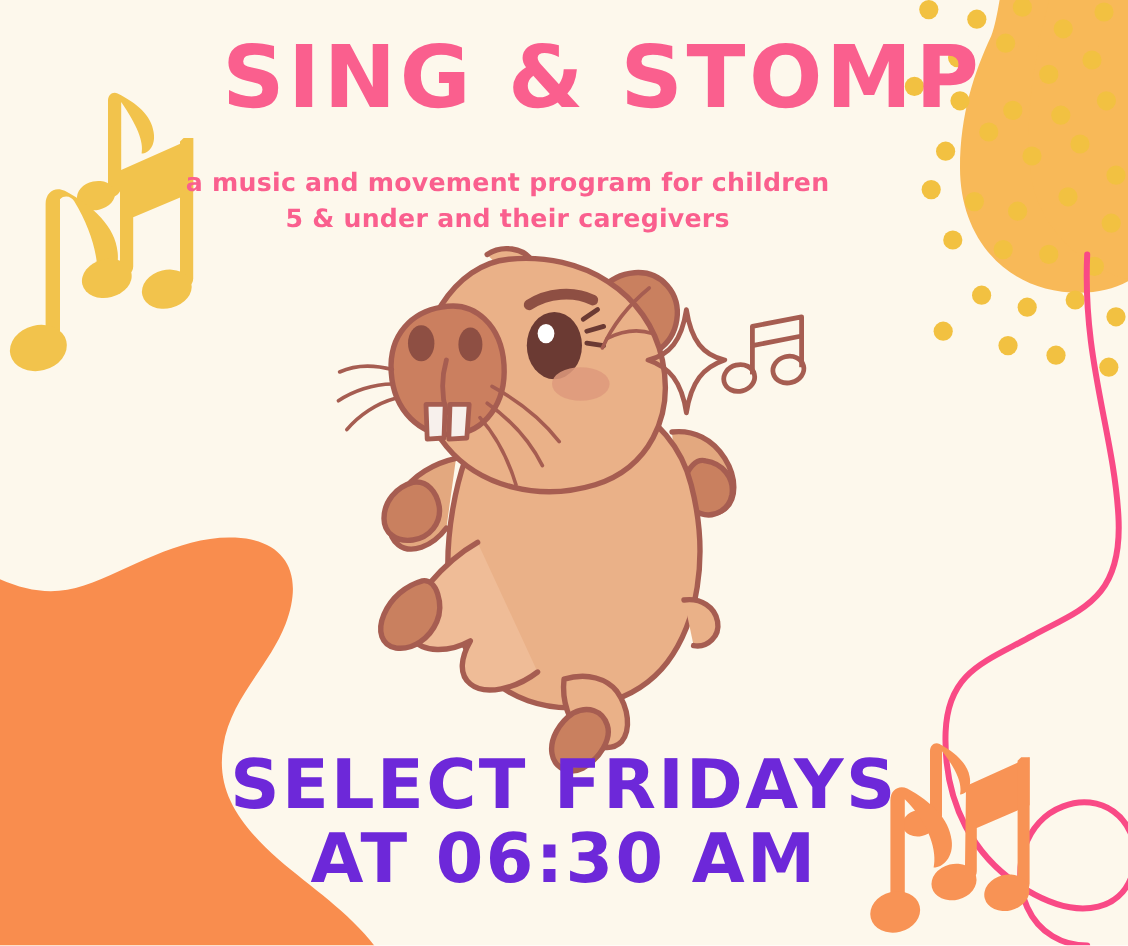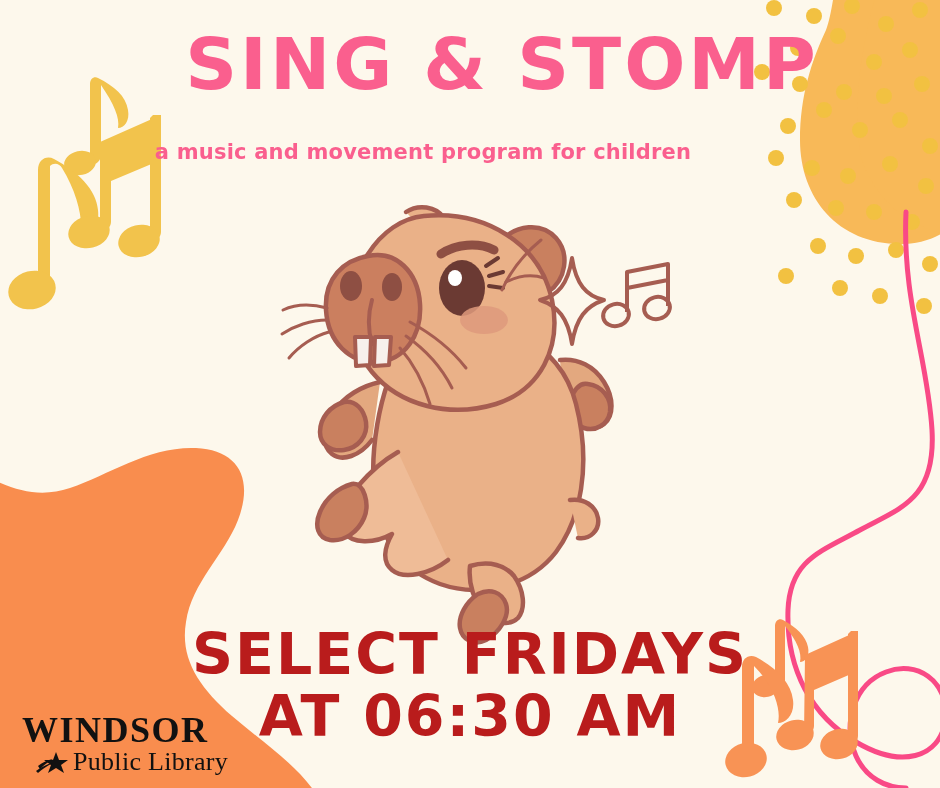--- a/index.html
+++ b/index.html
@@ -60,21 +60,21 @@
   .schedule {
     position: absolute;
     left: 0;
     top: 624px;
     width: 940px;
     text-align: center;
     font-family: "DejaVu Sans", sans-serif;
     font-weight: 700;
     font-size: 57px;
     letter-spacing: 2px;
-    color: #b91c1c;
+    color: #6d28d9;
     line-height: 1.08;
     white-space: nowrap;
   }
   .schedule div { display: block; }
 
   
   .logo {
     position: absolute;
     left: 22px;
     top: 712px;
@@ -311,32 +311,22 @@
         <ellipse cx="795" cy="735" rx="19" ry="15" transform="rotate(-14 795 735)"></ellipse>
         <ellipse cx="839" cy="744" rx="19" ry="15" transform="rotate(-14 839 744)"></ellipse>
       </g>
     </g>
   </svg>
 
   <div class="title">SING &amp; STOMP</div>
 
   <div class="subtitle">
     <div>a music and movement program for children</div>
+    <div>5 &amp; under and their caregivers</div>
   </div>
 
   <div class="schedule">
     <div>SELECT FRIDAYS</div>
     <div>AT 06:30 AM</div>
   </div>
 
-  <div class="logo">
-    <div class="logo-top">WINDSOR</div>
-    <div class="logo-bottom-row">
-      <svg class="logo-star" width="34" height="24" viewBox="0 0 34 24">
-        <path d="M20 2 L23 10 L32 10 L25 15 L28 23 L20 18 L12 23 L15 15 L8 10 L17 10 Z" fill="#111111"></path>
-        <path d="M2 16 C7 12 12 10 17 9 C12 12 8 15 4 19 Z" fill="#111111"></path>
-        <path d="M0 21 C5 17 11 14 17 13 C11 16 6 19 2 23 Z" fill="#111111"></path>
-      </svg>
-      <div class="logo-sub">Public Library</div>
-    </div>
-  </div>
 
 </div>
 
 </body></html>

